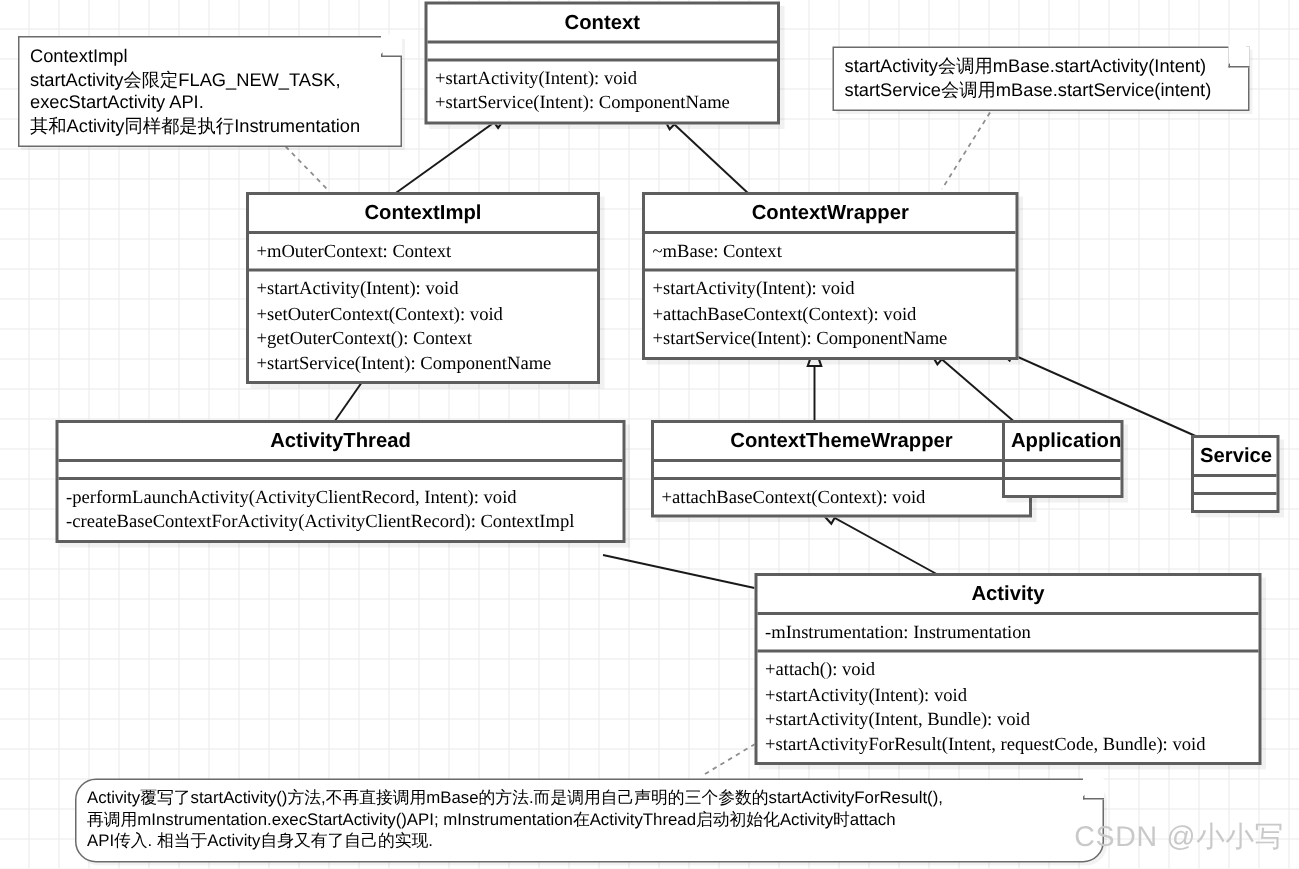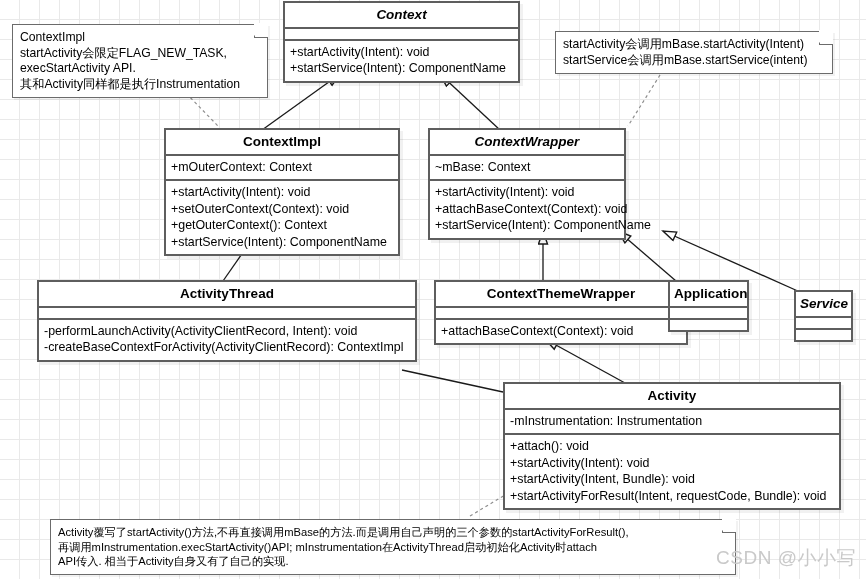--- a/index.html
+++ b/index.html
@@ -32,31 +32,31 @@
   }
   .uml .title{
     text-align:center;
     font-weight:bold;
     font-size:13.5px;
     color:#000;
     padding:4px 4px 5px 4px;
     line-height:15px;
     white-space:nowrap;
   }
-  .uml .title.abstract{font-style:italic;text-align:center;}
+  .uml .title.abstract{text-align:center;}
   .uml .sep{height:0;border-top:2px solid #5e5e5e;}
   .uml .attrs,.uml .ops{
     padding:3px 5px 4px 5px;
     font-size:12.4px;
     line-height:16.4px;
     color:#000;
     white-space:nowrap;
   }
   .uml .empty{height:10px;padding:0;}
-  .uml .row{display:block;}
+  .uml .row{display:block;font-family:Liberation Serif, serif;}
 
   
   .note{
     position:absolute;
     background:#ffffff;
     border:1.4px solid #6b6b6b;
     box-sizing:border-box;
     font-size:12.2px;
     line-height:15.6px;
     color:#000;
@@ -155,21 +155,21 @@
     </div>
     <div class="sep"></div>
     <div class="ops">
       <span class="row">+startActivity(Intent): void</span>
       <span class="row">+setOuterContext(Context): void</span>
       <span class="row">+getOuterContext(): Context</span>
       <span class="row">+startService(Intent): ComponentName</span>
     </div>
   </div>
 
-  <div class="uml" style="left:428px;top:128px;width:198px;">
+  <div class="uml" style="left:428px;top:128px;width:251px;">
     <div class="title abstract">ContextWrapper</div>
     <div class="sep"></div>
     <div class="attrs">
       <span class="row">~mBase: Context</span>
     </div>
     <div class="sep"></div>
     <div class="ops">
       <span class="row">+startActivity(Intent): void</span>
       <span class="row">+attachBaseContext(Context): void</span>
       <span class="row">+startService(Intent): ComponentName</span>
@@ -221,21 +221,21 @@
     </div>
     <div class="sep"></div>
     <div class="ops">
       <span class="row">+attach(): void</span>
       <span class="row">+startActivity(Intent): void</span>
       <span class="row">+startActivity(Intent, Bundle): void</span>
       <span class="row">+startActivityForResult(Intent, requestCode, Bundle): void</span>
     </div>
   </div>
 
-  <div class="note tiny" style="left:50px;top:519px;width:686px;">
+  <div class="note tiny" style="left:50px;top:519px;width:686px;border-radius:14px;">
     <span class="fold"></span>
     <span class="line">Activity覆写了startActivity()方法,不再直接调用mBase的方法.而是调用自己声明的三个参数的startActivityForResult(),</span>
     <span class="line">再调用mInstrumentation.execStartActivity()API; mInstrumentation在ActivityThread启动初始化Activity时attach</span>
     <span class="line">API传入. 相当于Activity自身又有了自己的实现.</span>
   </div>
 
   <div class="watermark">CSDN @小小写</div>
 
 </div>
 

